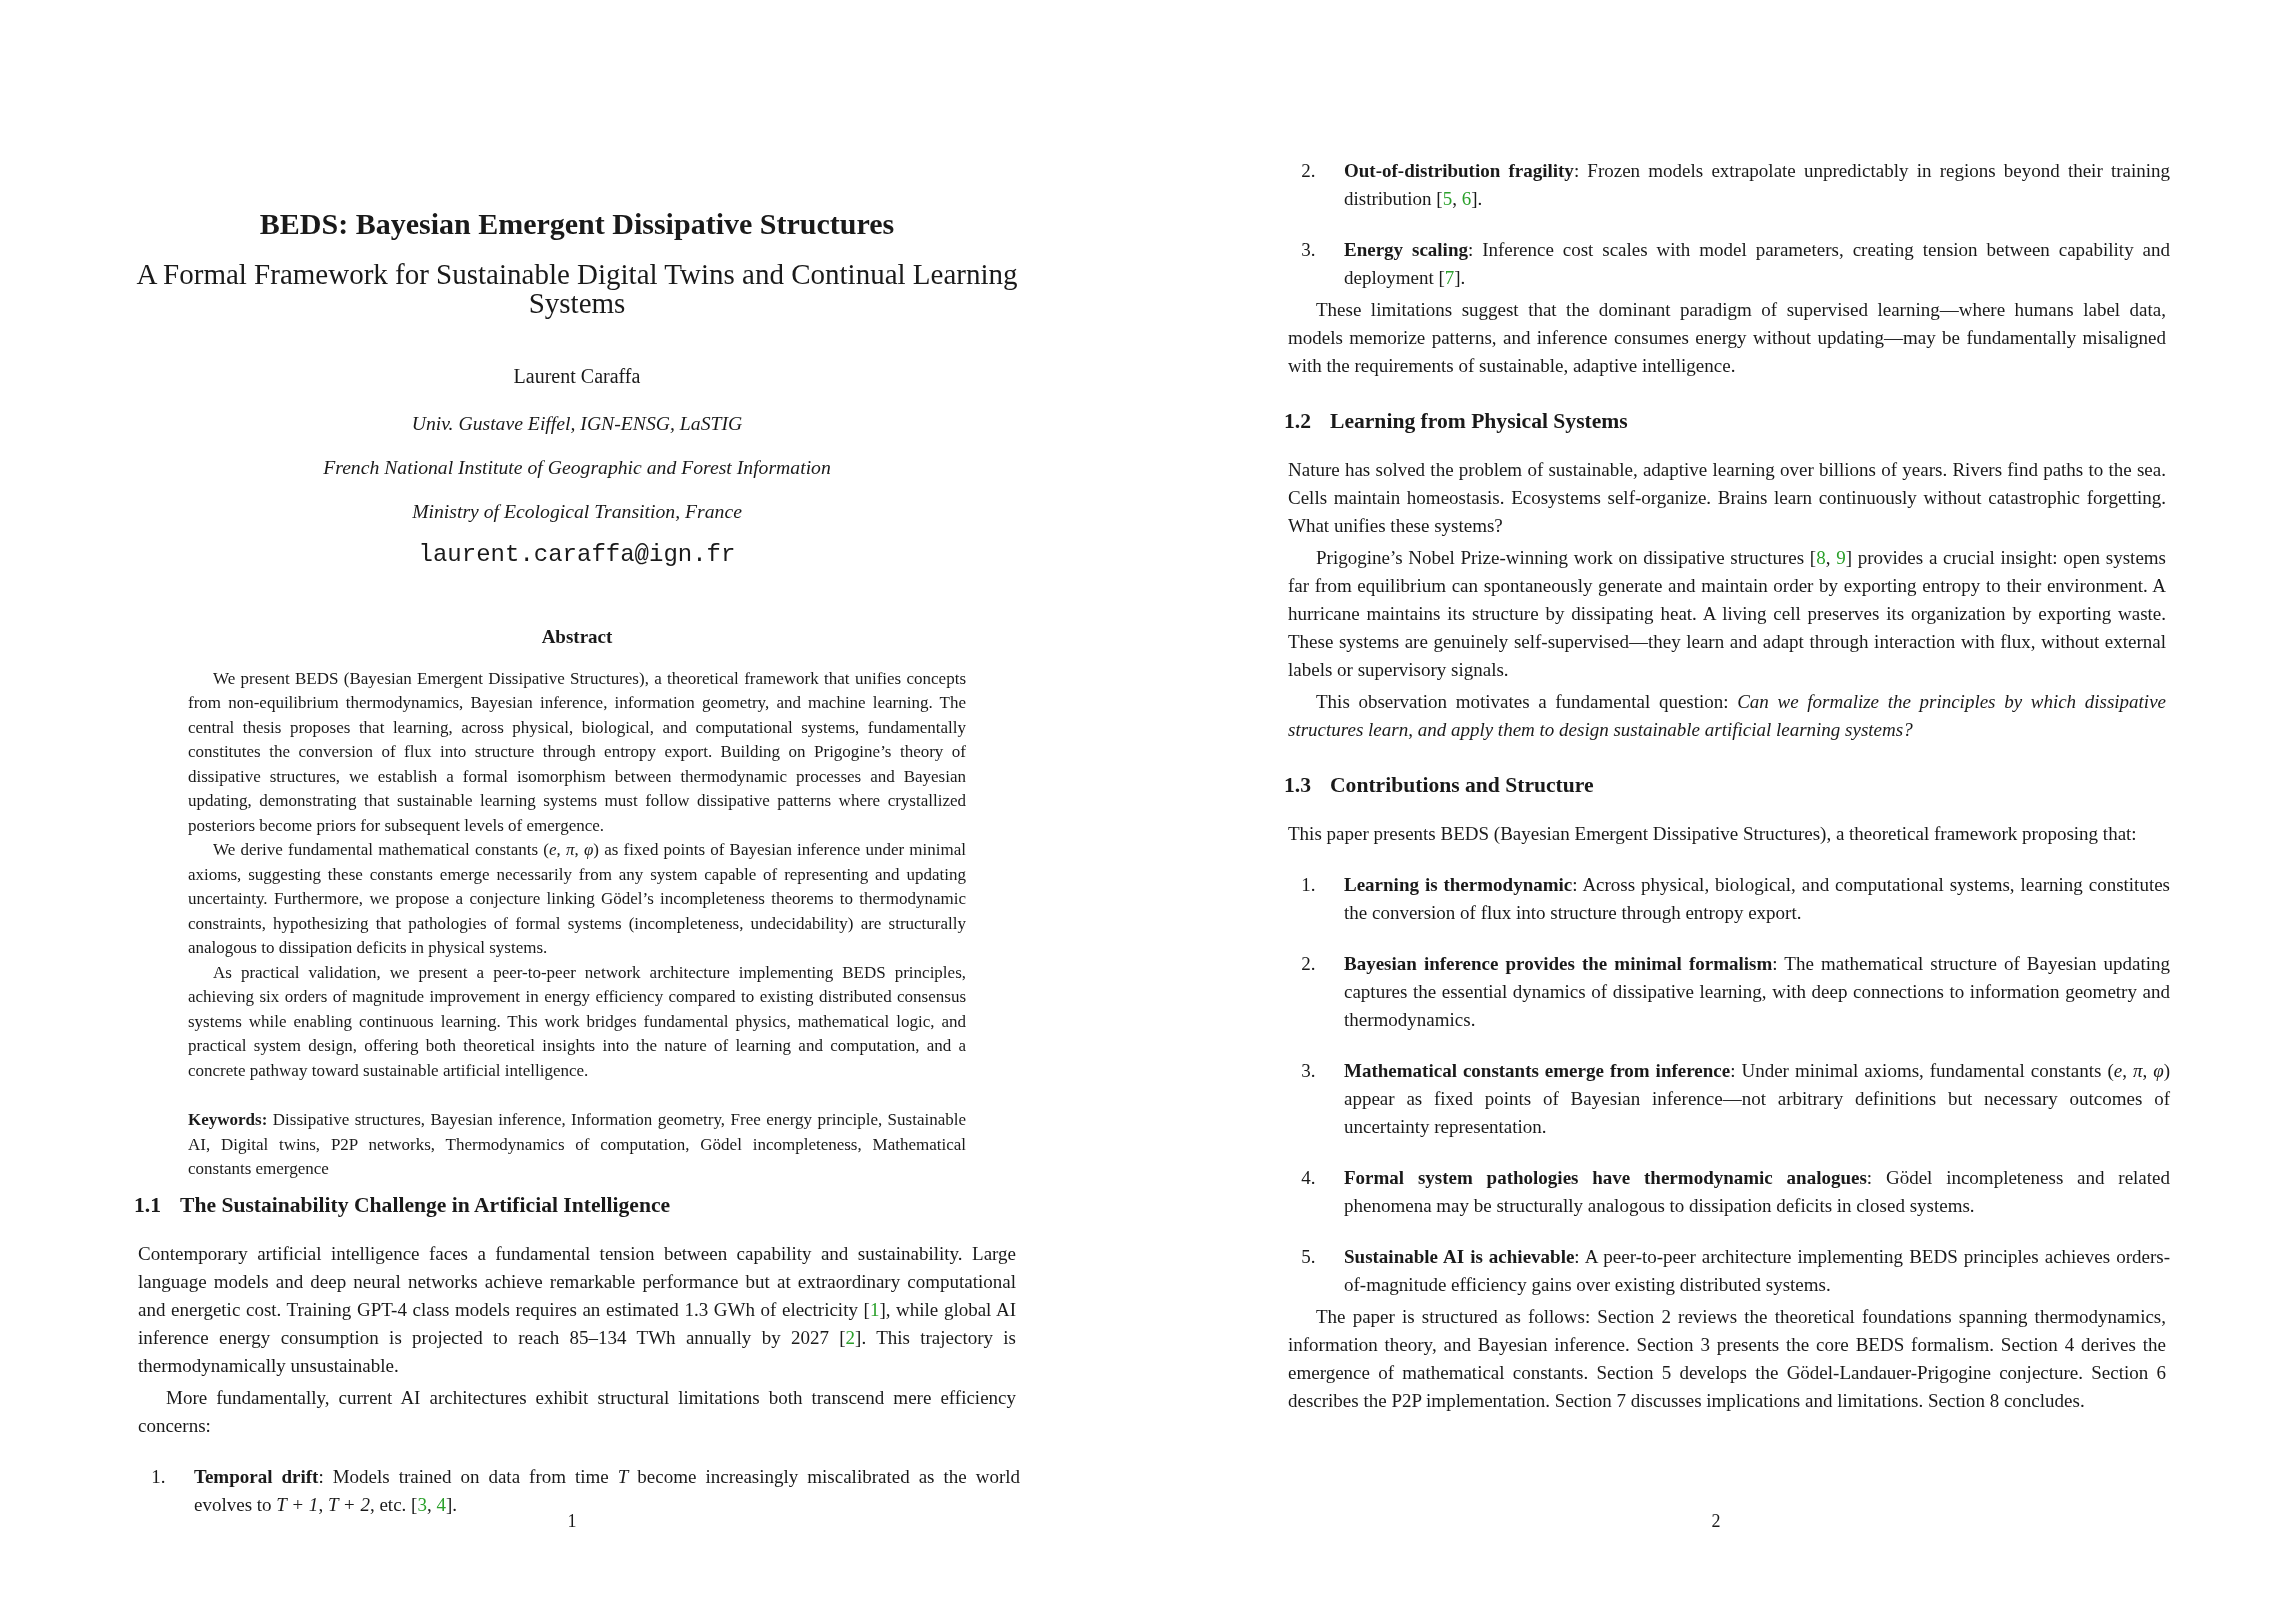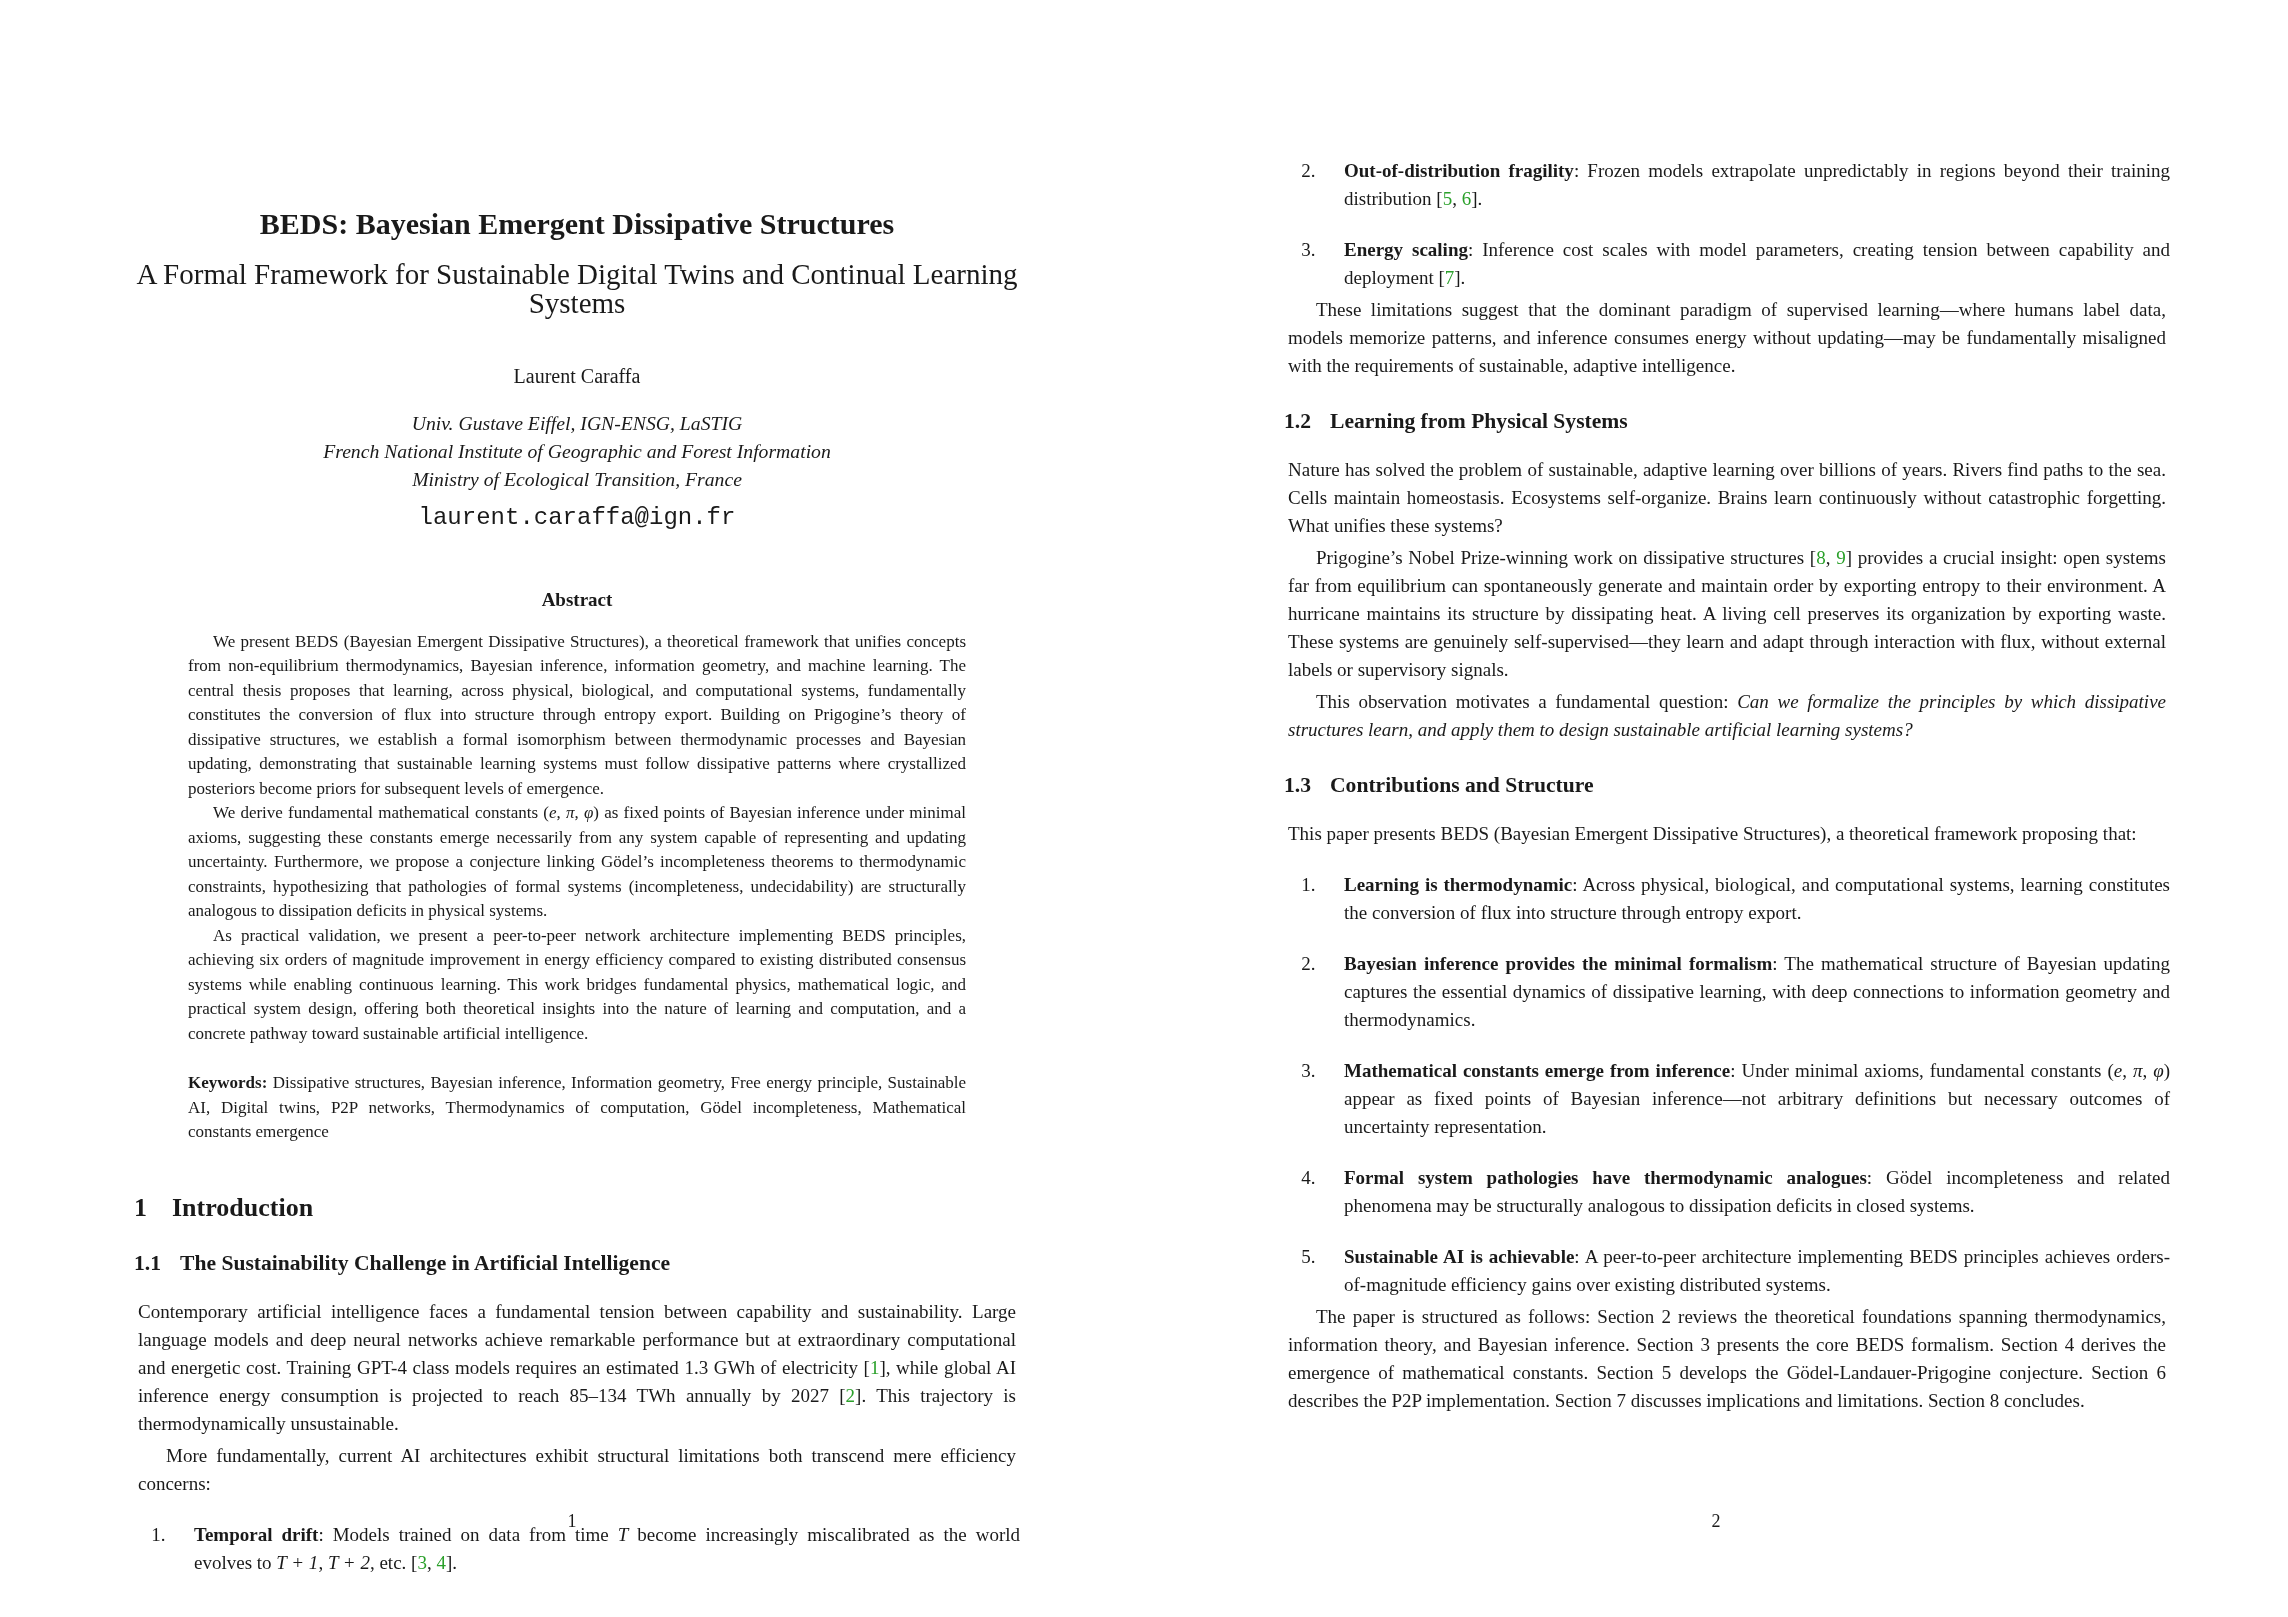--- a/index.html
+++ b/index.html
@@ -10,21 +10,21 @@
   .page{position:absolute;top:0;width:1144px;height:1618px;background:#ffffff;}
   .page-left{left:0;}
   .page-right{left:1144px;}
   .col{box-sizing:border-box;position:relative;font-size:19px;line-height:28px;text-align:justify;}
   .page-left  .col{margin-left:134px;width:886px;padding-top:205px;}
   .page-right .col{margin-left:140px;width:886px;padding-top:134px;}
 
   .title{font-size:30px;font-weight:bold;text-align:center;margin:0 0 17.3px 0;line-height:38px;}
   .subtitle{font-size:29px;font-weight:normal;text-align:center;margin:0 0 44px 0;line-height:29px;}
   .author{font-size:20px;text-align:center;margin:0 0 19px 0;}
-  .affil{font-size:19.7px;font-style:italic;text-align:center;line-height:28px;margin:0;}
+  .affil{font-size:19.7px;font-style:italic;text-align:center;line-height:28px;margin:16px;}
   .email{font-family:"Liberation Mono","DejaVu Sans Mono",monospace;font-size:24px;text-align:center;margin-top:11px;}
 
   .abs-head{font-size:19px;font-weight:bold;text-align:center;margin:54px 0 15.4px 0;}
   .abs{margin:0 54px;font-size:17px;line-height:24.5px;text-align:justify;}
   .abs p{margin:0;text-indent:25px;}
   .keywords{margin:25px 54px 0 54px;font-size:17px;line-height:24.5px;text-align:justify;}
 
   .sec{font-size:26px;font-weight:bold;margin:46px 0 25px 0;text-align:left;line-height:33px;}
   .sec .hnum{margin-right:25px;}
   .subsec{font-size:21.6px;font-weight:bold;margin:9.6px 0 21px 0;text-align:left;line-height:28px;}
@@ -73,23 +73,20 @@
       <div class="email">laurent.caraffa@ign.fr</div>
 
       <div class="abs-head">Abstract</div>
       <div class="abs">
         <p><span class="r-p">We present BEDS (Bayesian Emergent Dissipative Structures), a theoretical framework that unifies concepts from non-equilibrium thermodynamics, Bayesian inference, information geometry, and machine learning. The central thesis proposes that learning, across physical, biological, and computational systems, fundamentally constitutes the conversion of flux into structure through entropy export. Building on Prigogine’s theory of dissipative structures, we establish a formal isomorphism between thermodynamic processes and Bayesian updating, demonstrating that sustainable learning systems must follow dissipative patterns where crystallized posteriors become priors for subsequent levels of emergence.</span></p>
         <p><span class="r-p">We derive fundamental mathematical constants (</span><span class="r-m">e</span><span class="r-p">, </span><span class="r-m">π</span><span class="r-p">, </span><span class="r-m">φ</span><span class="r-p">) as fixed points of Bayesian inference under minimal axioms, suggesting these constants emerge necessarily from any system capable of representing and updating uncertainty. Furthermore, we propose a conjecture linking Gödel’s incompleteness theorems to thermodynamic constraints, hypothesizing that pathologies of formal systems (incompleteness, undecidability) are structurally analogous to dissipation deficits in physical systems.</span></p>
         <p><span class="r-p">As practical validation, we present a peer-to-peer network architecture implementing BEDS principles, achieving six orders of magnitude improvement in energy efficiency compared to existing distributed consensus systems while enabling continuous learning. This work bridges fundamental physics, mathematical logic, and practical system design, offering both theoretical insights into the nature of learning and computation, and a concrete pathway toward sustainable artificial intelligence.</span></p>
       </div>
       <p class="keywords"><span class="r-b">Keywords: </span><span class="r-p">Dissipative structures, Bayesian inference, Information geometry, Free energy principle, Sustainable AI, Digital twins, P2P networks, Thermodynamics of computation, Gödel incompleteness, Mathematical constants emergence</span></p>
 
-      <h2 class="sec">
-        <span class="hnum">1</span><span>Introduction</span>
-      </h2>
 
       <h3 class="subsec">
         <span class="hnum">1.1</span><span>The Sustainability Challenge in Artificial Intelligence</span>
       </h3>
 
       <p class="body"><span class="r-p">Contemporary artificial intelligence faces a fundamental tension between capability and sustainability. Large language models and deep neural networks achieve remarkable performance but at extraordinary computational and energetic cost. Training GPT-4 class models requires an estimated 1.3 GWh of electricity [</span><span class="r-c">1</span><span class="r-p">], while global AI inference energy consumption is projected to reach 85–134 TWh annually by 2027 [</span><span class="r-c">2</span><span class="r-p">]. This trajectory is thermodynamically unsustainable.</span></p>
       <p class="body indent">More fundamentally, current AI architectures exhibit structural limitations both transcend mere efficiency concerns:</p>
 
       <div class="li">
         <span class="num">1.</span>

